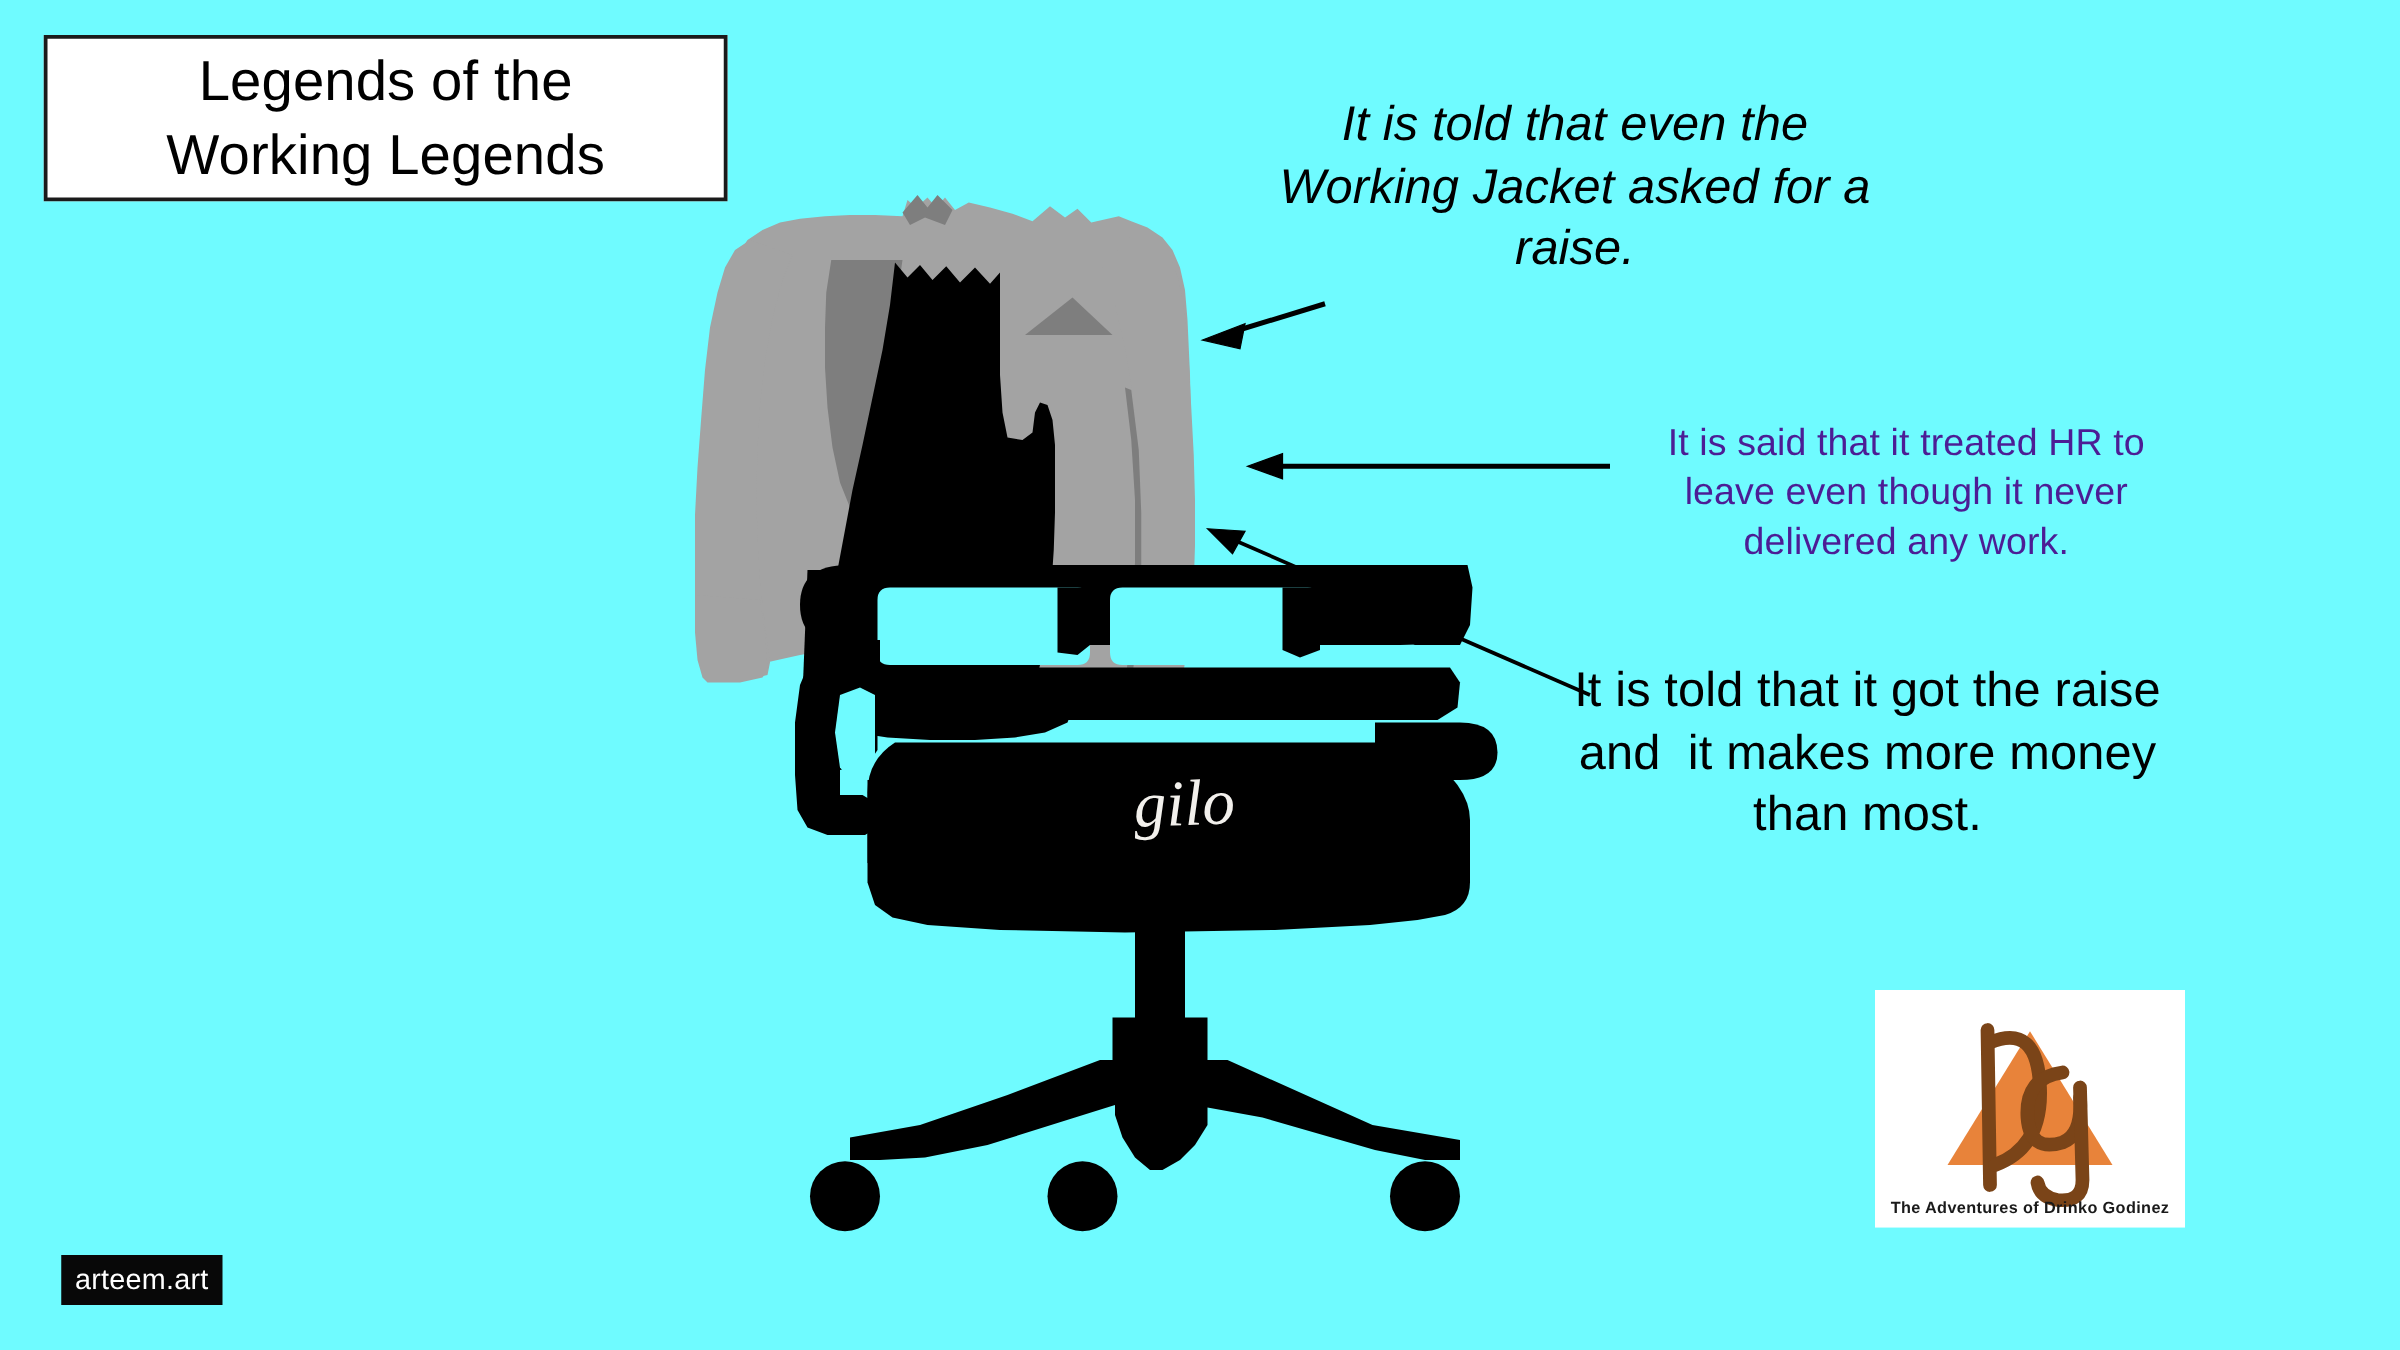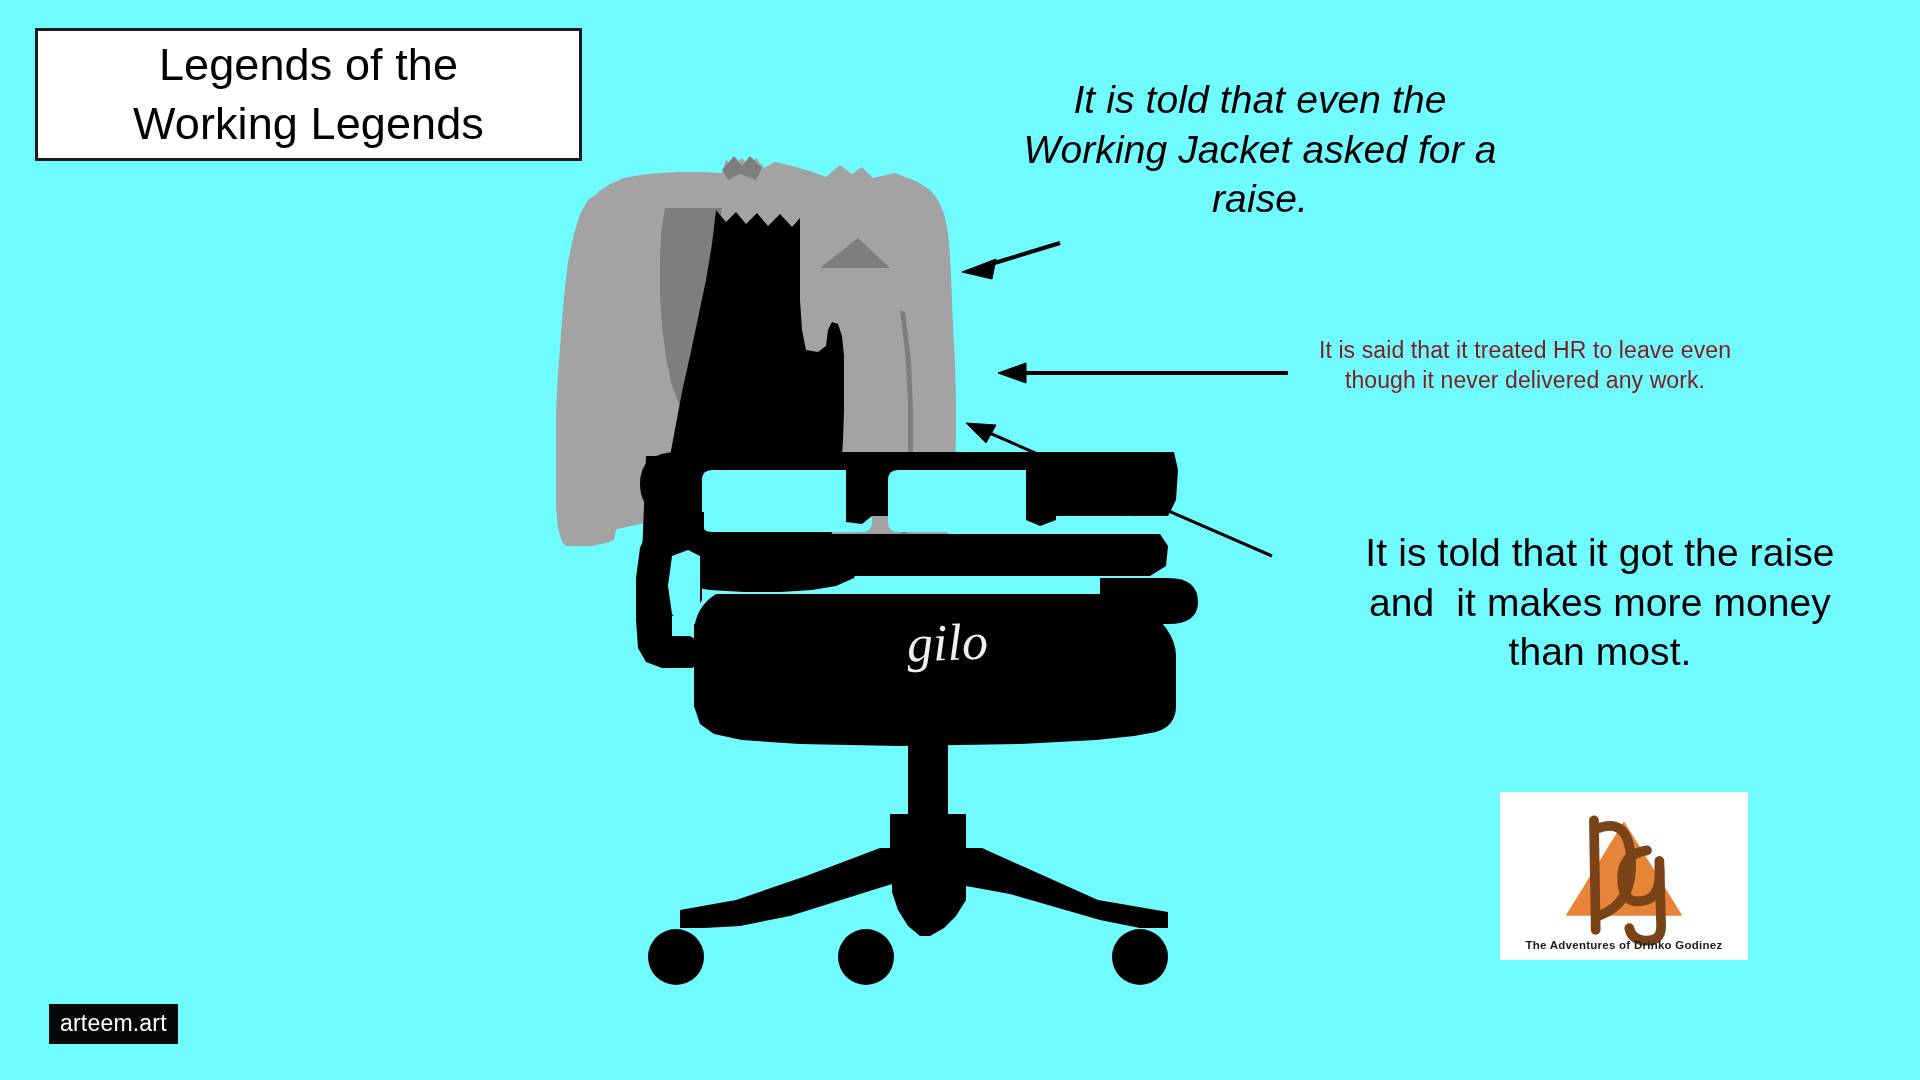--- a/index.html
+++ b/index.html
@@ -52,39 +52,39 @@
     text-align: center;
     color: #000000;
     white-space: pre-wrap;
   }
   .caption-main {
     font-size: 39px;
     line-height: 1.27;
     letter-spacing: 0.1px;
   }
   .caption-gray {
-    font-size: 23px;
+    font-size: 30px;
     line-height: 1.31;
-    color: #7f1d1d;
+    color: #4c1d95;
     letter-spacing: 0.1px;
   }
 
   #cap-top {
     left: 1000px;
     top: 75px;
     width: 520px;
     font-style: italic;
   }
   #cap-gray {
     left: 1310px;
     top: 335px;
     width: 430px;
   }
   #cap-bottom {
-    left: 1340px;
+    left: 1234px;
     top: 528px;
     width: 520px;
   }
 
   
   .watermark {
     position: absolute;
     left: 49px;
     top: 1004px;
     background: #080808;
@@ -94,21 +94,21 @@
     padding: 8px 11px 9px 11px;
     letter-spacing: 0.2px;
   }
 
   
   .logo-card {
     position: absolute;
     left: 1500px;
     top: 792px;
     width: 248px;
-    height: 168px;
+    height: 190px;
     background: #ffffff;
     overflow: hidden;
   }
   .logo-card svg { display: block; width: 100%; height: 100%; }
 
   .vector-layer {
     position: absolute;
     left: 0; top: 0;
     width: 1920px;
     height: 1080px;

